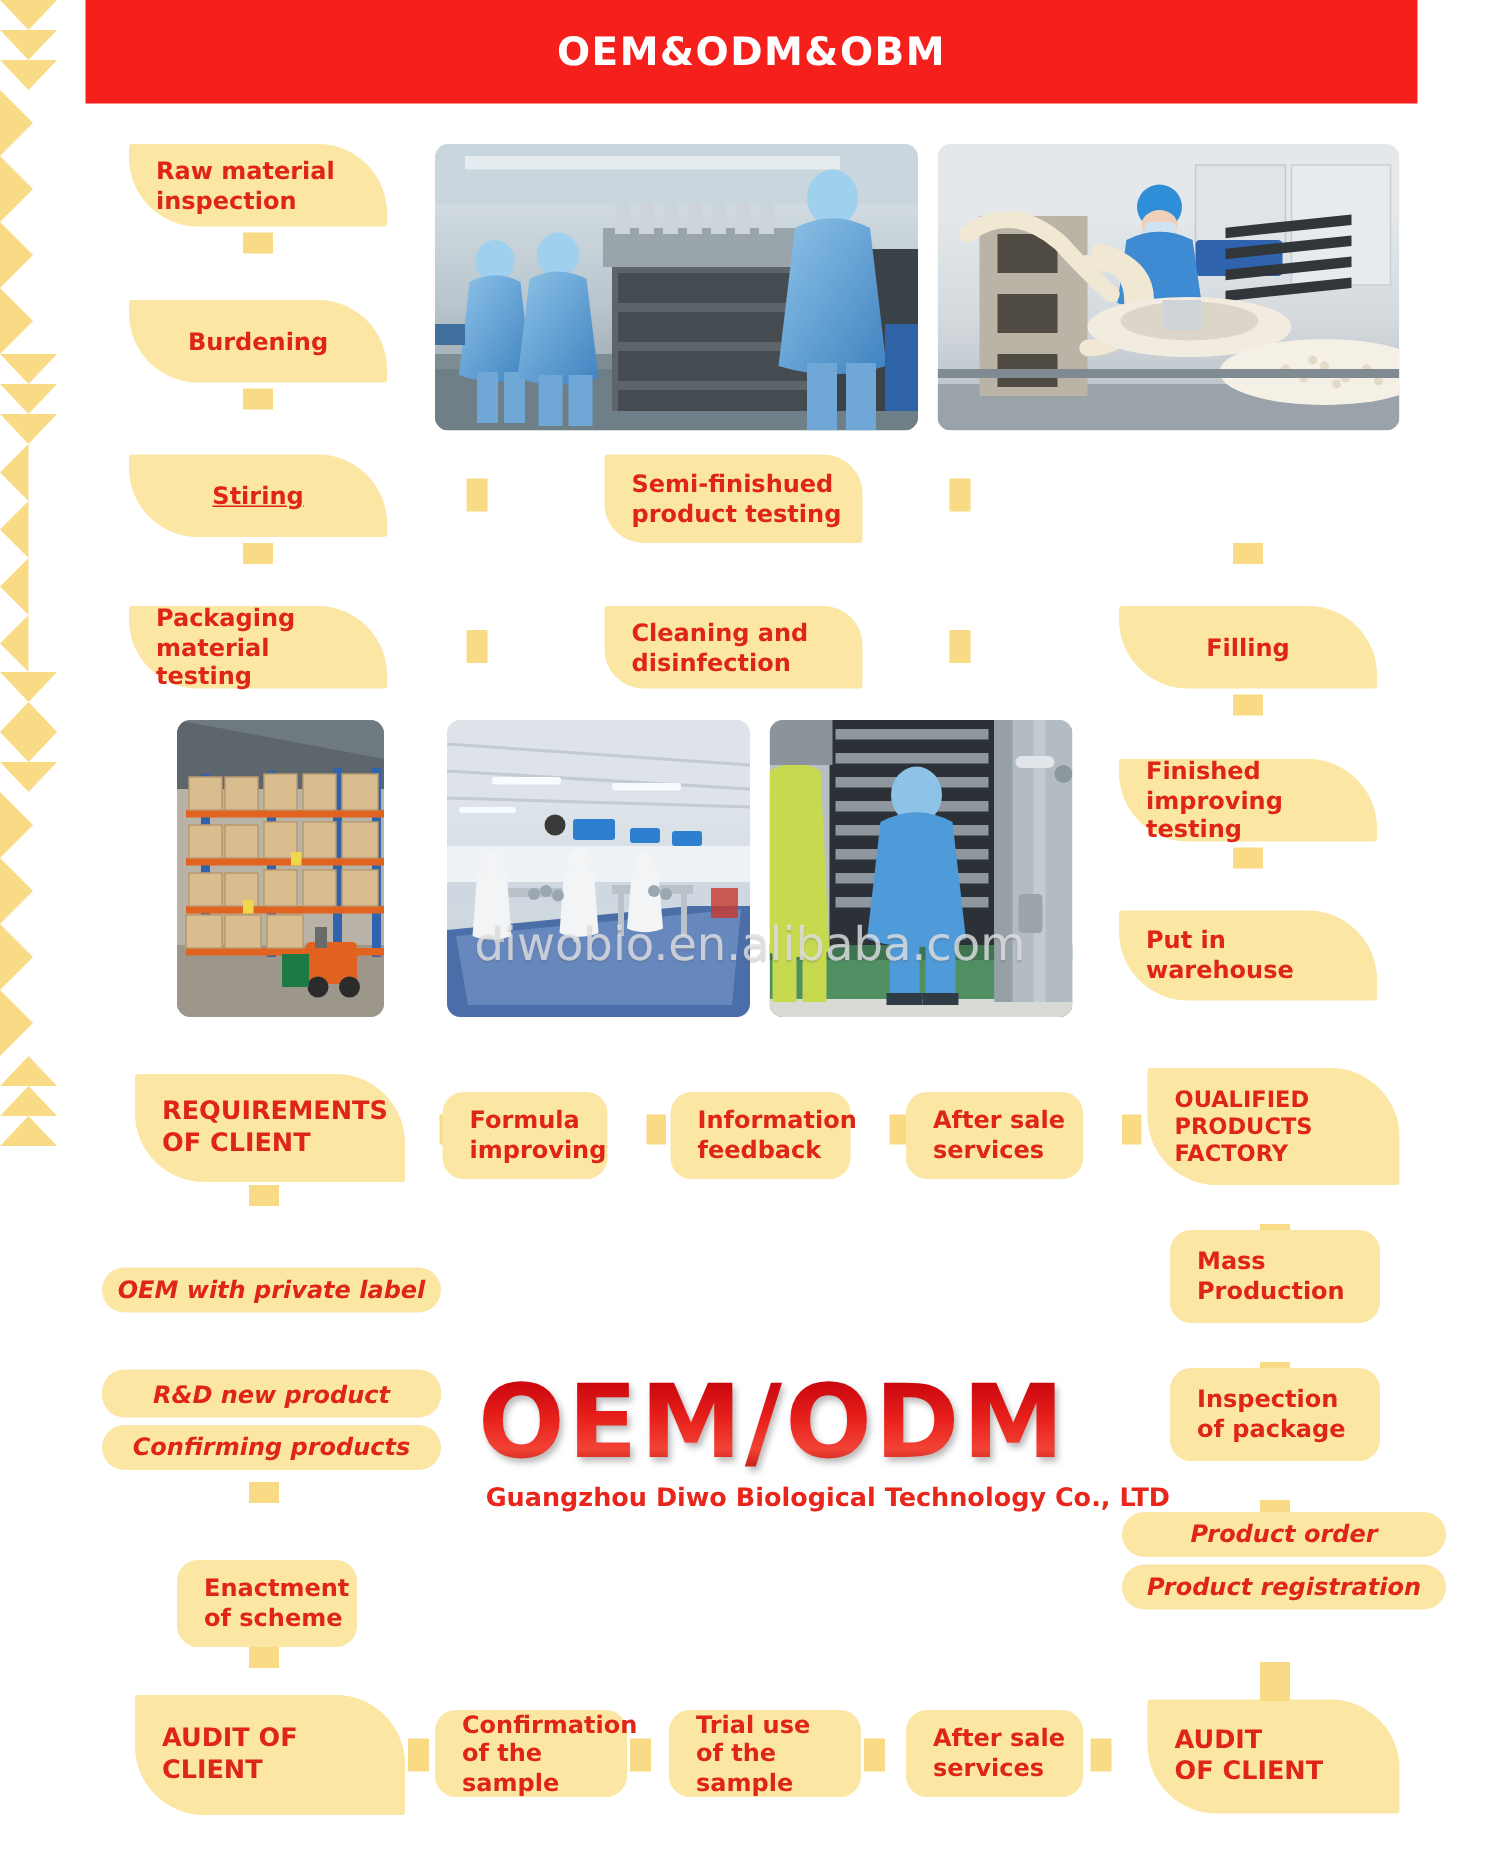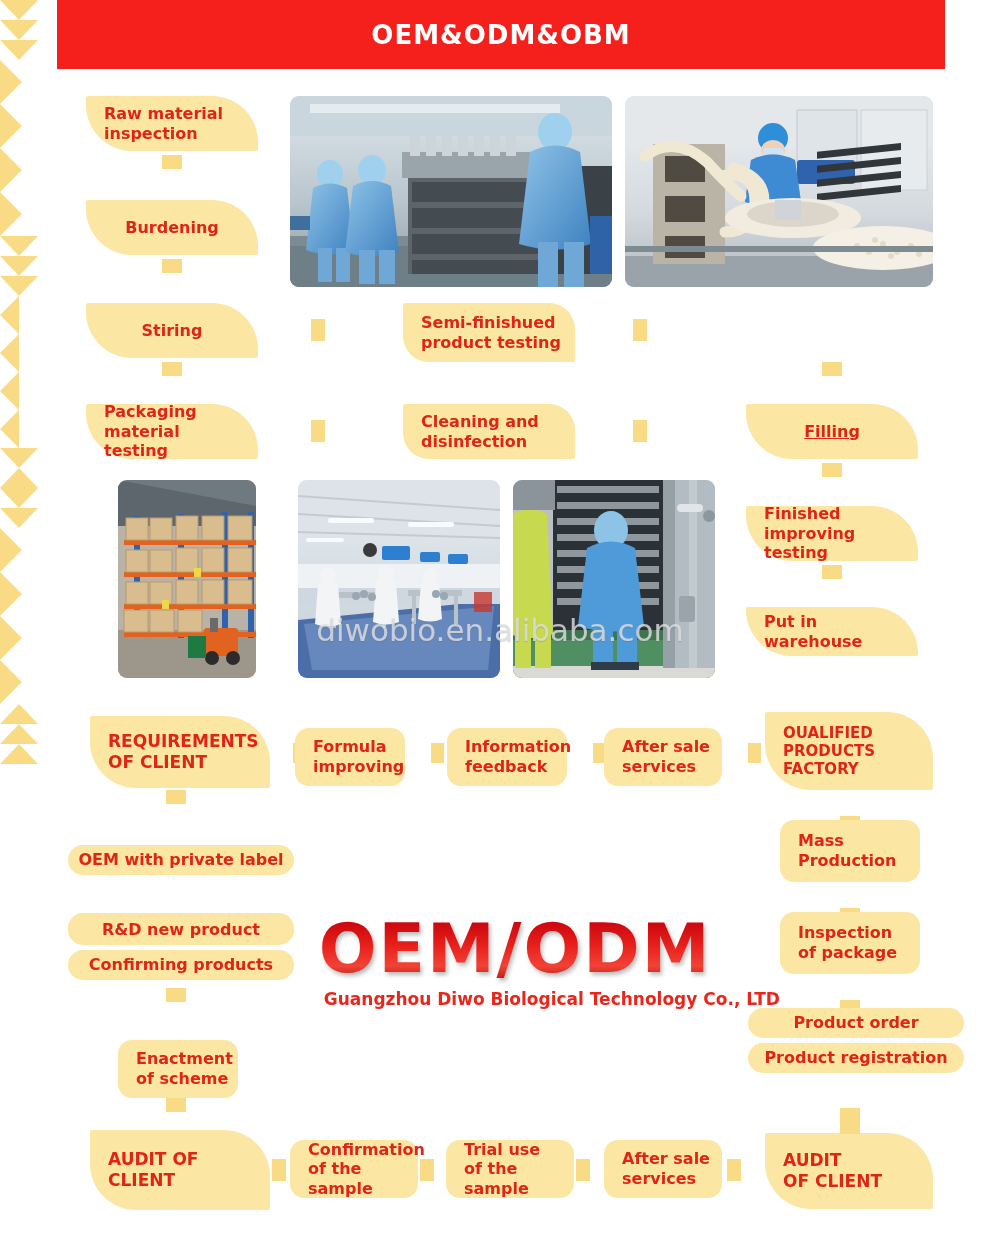--- a/index.html
+++ b/index.html
@@ -33,21 +33,21 @@
     line-height:1.22;
     font-size:16px;
     white-space:pre-line;
   }
   .node.center { justify-content:center; padding-left:10px; text-align:center; }
   
   .leaf { border-radius:2px 26px 2px 26px; }
   
   .leaf-lg { border-radius:2px 46px 2px 46px; }
   .round { border-radius:14px; }
-  .pill  { border-radius:22px; }
+  .pill  { border-radius:22px;font-style:italic; }
   .arrow-down {
     width:0;height:0;background:transparent;
     border-left:19px solid transparent;
     border-right:19px solid transparent;
     border-top:20px solid #F8DB84;
   }
   .arrow-down-stem {
     position:absolute; background:#F8DB84; width:20px; height:14px;
   }
   .arrow-up {
@@ -110,21 +110,21 @@
 
   <div class="node leaf-lg" style="left:86px; top:96px; width:172px; height:55px;">Raw material
 inspection</div>
   <div class="arrow-down-stem" style="left:162px; top:155px;"></div>
   <div class="arrow-down" style="left:153px; top:169px;"></div>
 
   <div class="node leaf-lg center" style="left:86px; top:200px; width:172px; height:55px;">Burdening</div>
   <div class="arrow-down-stem" style="left:162px; top:259px;"></div>
   <div class="arrow-down" style="left:153px; top:273px;"></div>
 
-  <div class="node leaf-lg center" style="left:86px; top:303px; width:172px; height:55px;">Stiring</div>
+  <div class="node leaf-lg center" style="left:86px; top:303px; width:172px; height:55px;text-decoration:underline;">Stiring</div>
   <div class="arrow-down-stem" style="left:162px; top:362px;"></div>
   <div class="arrow-down" style="left:153px; top:376px;"></div>
 
   <div class="node leaf-lg" style="left:86px; top:404px; width:172px; height:55px;">Packaging
 material testing</div>
 
   <div class="arrow-right-stem" style="left:311px; top:319px;"></div>
   <div class="arrow-right" style="left:325px; top:308px;"></div>
 
   <div class="node leaf" style="left:403px; top:303px; width:172px; height:59px;">Semi-finishued
@@ -138,30 +138,30 @@
 
   <div class="arrow-right-stem" style="left:633px; top:319px;"></div>
   <div class="arrow-right" style="left:647px; top:308px;"></div>
 
   <div class="arrow-right-stem" style="left:633px; top:420px;"></div>
   <div class="arrow-right" style="left:647px; top:409px;"></div>
 
   <div class="arrow-down-stem" style="left:822px; top:362px;"></div>
   <div class="arrow-down" style="left:813px; top:376px;"></div>
 
-  <div class="node leaf-lg center" style="left:746px; top:404px; width:172px; height:55px;text-decoration:underline;">Filling</div>
+  <div class="node leaf-lg center" style="left:746px; top:404px; width:172px; height:55px;">Filling</div>
   <div class="arrow-down-stem" style="left:822px; top:463px;"></div>
   <div class="arrow-down" style="left:813px; top:477px;"></div>
 
   <div class="node leaf-lg" style="left:746px; top:506px; width:172px; height:55px;">Finished
 improving testing</div>
   <div class="arrow-down-stem" style="left:822px; top:565px;"></div>
   <div class="arrow-down" style="left:813px; top:579px;"></div>
 
-  <div class="node leaf-lg" style="left:746px; top:607px; width:172px; height:49px;">Put in
+  <div class="node leaf-lg" style="left:746px; top:607px; width:172px; height:60px;">Put in
 warehouse</div>
 
   <div class="photo" style="left:290px; top:96px; width:322px; height:191px;">
     <svg viewBox="0 0 322 191" preserveAspectRatio="none">
       <defs>
         <linearGradient id="p1bg" x1="0" y1="0" x2="0" y2="1">
           <stop offset="0%" stop-color="#dfe7ec"></stop>
             <stop offset="55%" stop-color="#b9c6ce"></stop>
             <stop offset="100%" stop-color="#8e9aa2"></stop>
         </linearGradient>

